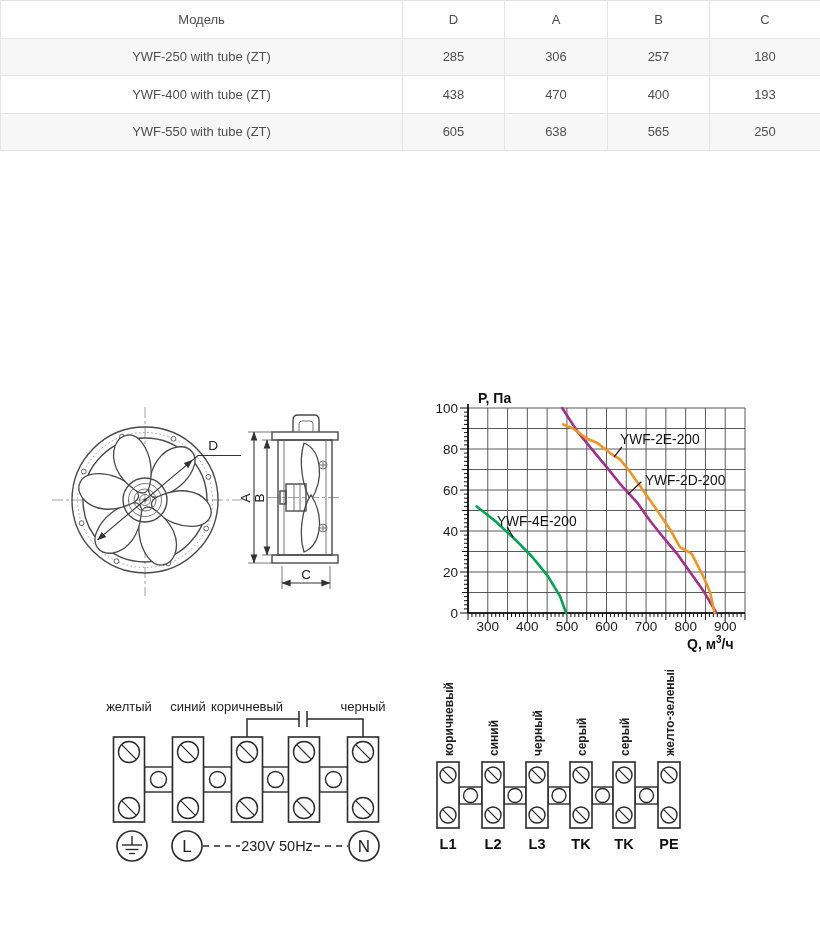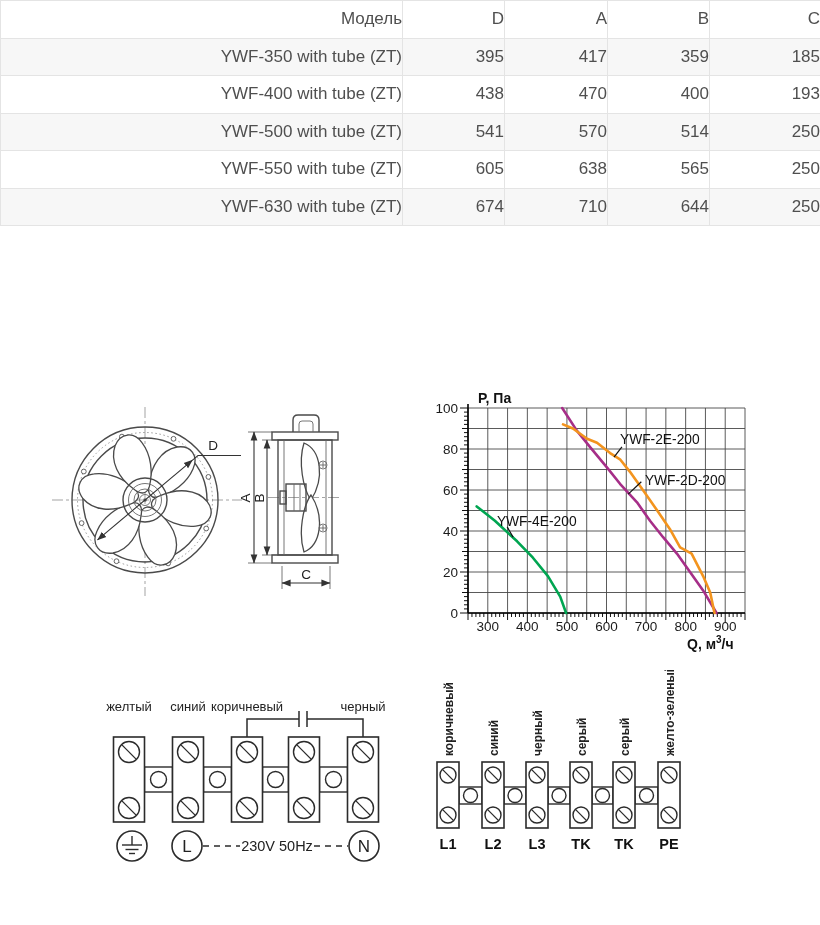--- a/index.html
+++ b/index.html
@@ -1,21 +1,21 @@
 <!DOCTYPE html>
 <html><head>
 <meta charset="utf-8">
 <style>
   html,body{margin:0;padding:0;background:#fff;}
   .page{position:relative;width:820px;height:925px;background:#fff;overflow:hidden;
         font-family:"Liberation Sans",sans-serif;}
   table.dims{position:absolute;left:0;top:0;width:820px;border-collapse:collapse;table-layout:fixed;}
   table.dims th, table.dims td{
-    border:1px solid #e4e4e4;font-size:17px;font-weight:400;color:#4f4f4f;
-    text-align:right;height:36.5px;padding:0;background:#fff;}
+    border:1px solid #e4e4e4;font-size:13px;font-weight:400;color:#4f4f4f;
+    text-align:center;height:36.5px;padding:0;background:#fff;}
   table.dims tbody tr:nth-child(odd) td{background:#f7f7f7;}
   svg{position:absolute;}
   #drawings{left:40px;top:390px;}
   #chart{left:430px;top:390px;}
   #wiring1{left:80px;top:690px;}
   #wiring2{left:420px;top:670px;}
   .ln{fill:none;stroke:#4a4a4a;stroke-width:1.4;}
   .thin{fill:none;stroke:#666;stroke-width:0.9;}
   .cl{fill:none;stroke:#999;stroke-width:0.9;stroke-dasharray:11 3 3 3;}
   .dot{fill:none;stroke:#808080;stroke-width:0.8;stroke-dasharray:1.5 2.6;}
@@ -42,52 +42,38 @@
         <tr id="thead-row">
           <th>Модель</th>
           <th>D</th>
           <th>A</th>
           <th>B</th>
           <th>C</th>
         </tr>
       </thead>
     <tbody id="tbody-rows">
         <tr>
-          <td>YWF-350 with tube (ZT)</td>
-          <td>395</td>
-          <td>417</td>
-          <td>359</td>
-          <td>185</td>
+          <td>YWF-250 with tube (ZT)</td>
+          <td>285</td>
+          <td>306</td>
+          <td>257</td>
+          <td>180</td>
         </tr>
         <tr>
           <td>YWF-400 with tube (ZT)</td>
           <td>438</td>
           <td>470</td>
           <td>400</td>
           <td>193</td>
         </tr>
         <tr>
-          <td>YWF-500 with tube (ZT)</td>
-          <td>541</td>
-          <td>570</td>
-          <td>514</td>
-          <td>250</td>
-        </tr>
-        <tr>
           <td>YWF-550 with tube (ZT)</td>
           <td>605</td>
           <td>638</td>
           <td>565</td>
-          <td>250</td>
-        </tr>
-        <tr>
-          <td>YWF-630 with tube (ZT)</td>
-          <td>674</td>
-          <td>710</td>
-          <td>644</td>
           <td>250</td>
         </tr>
       </tbody>
   </table>
 
   <svg id="drawings" width="350" height="230" viewBox="0 0 350 230">
     <defs>
       <marker id="arr" markerWidth="10" markerHeight="8" refX="8.6" refY="4" orient="auto-start-reverse" markerUnits="userSpaceOnUse">
         <path d="M0,0.6 L9,4 L0,7.4 Z" fill="#333"></path>
       </marker>

